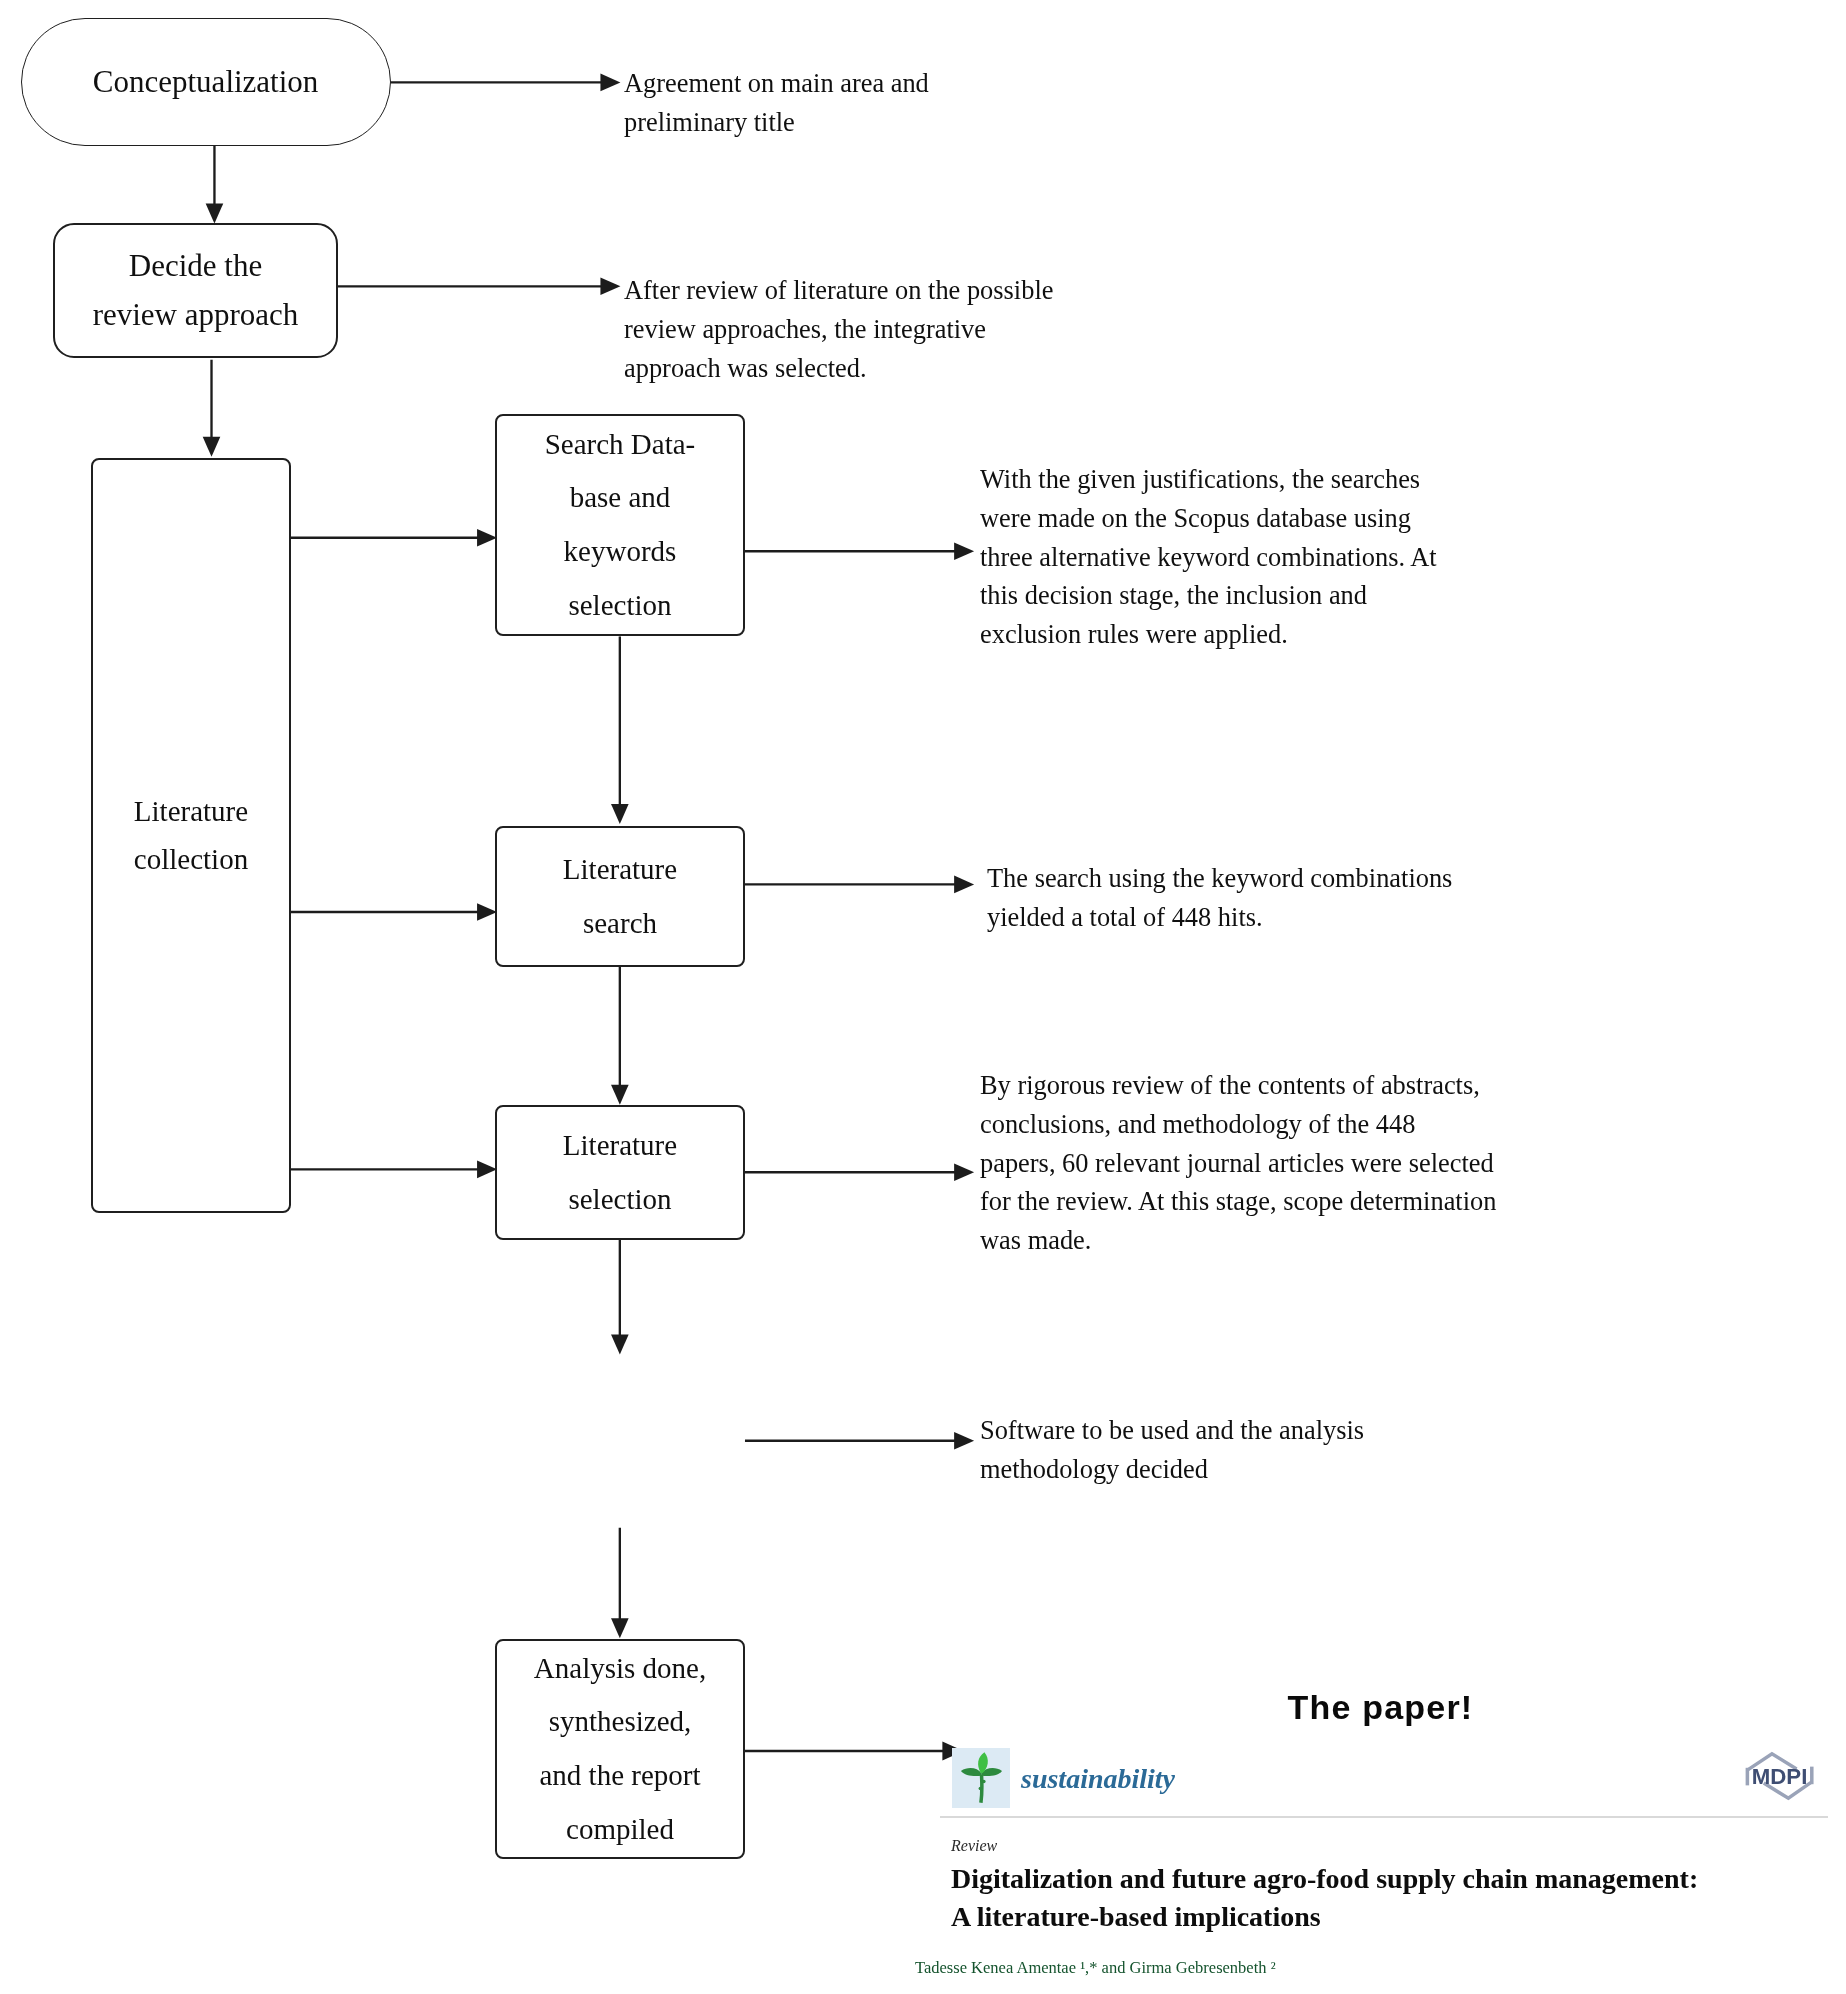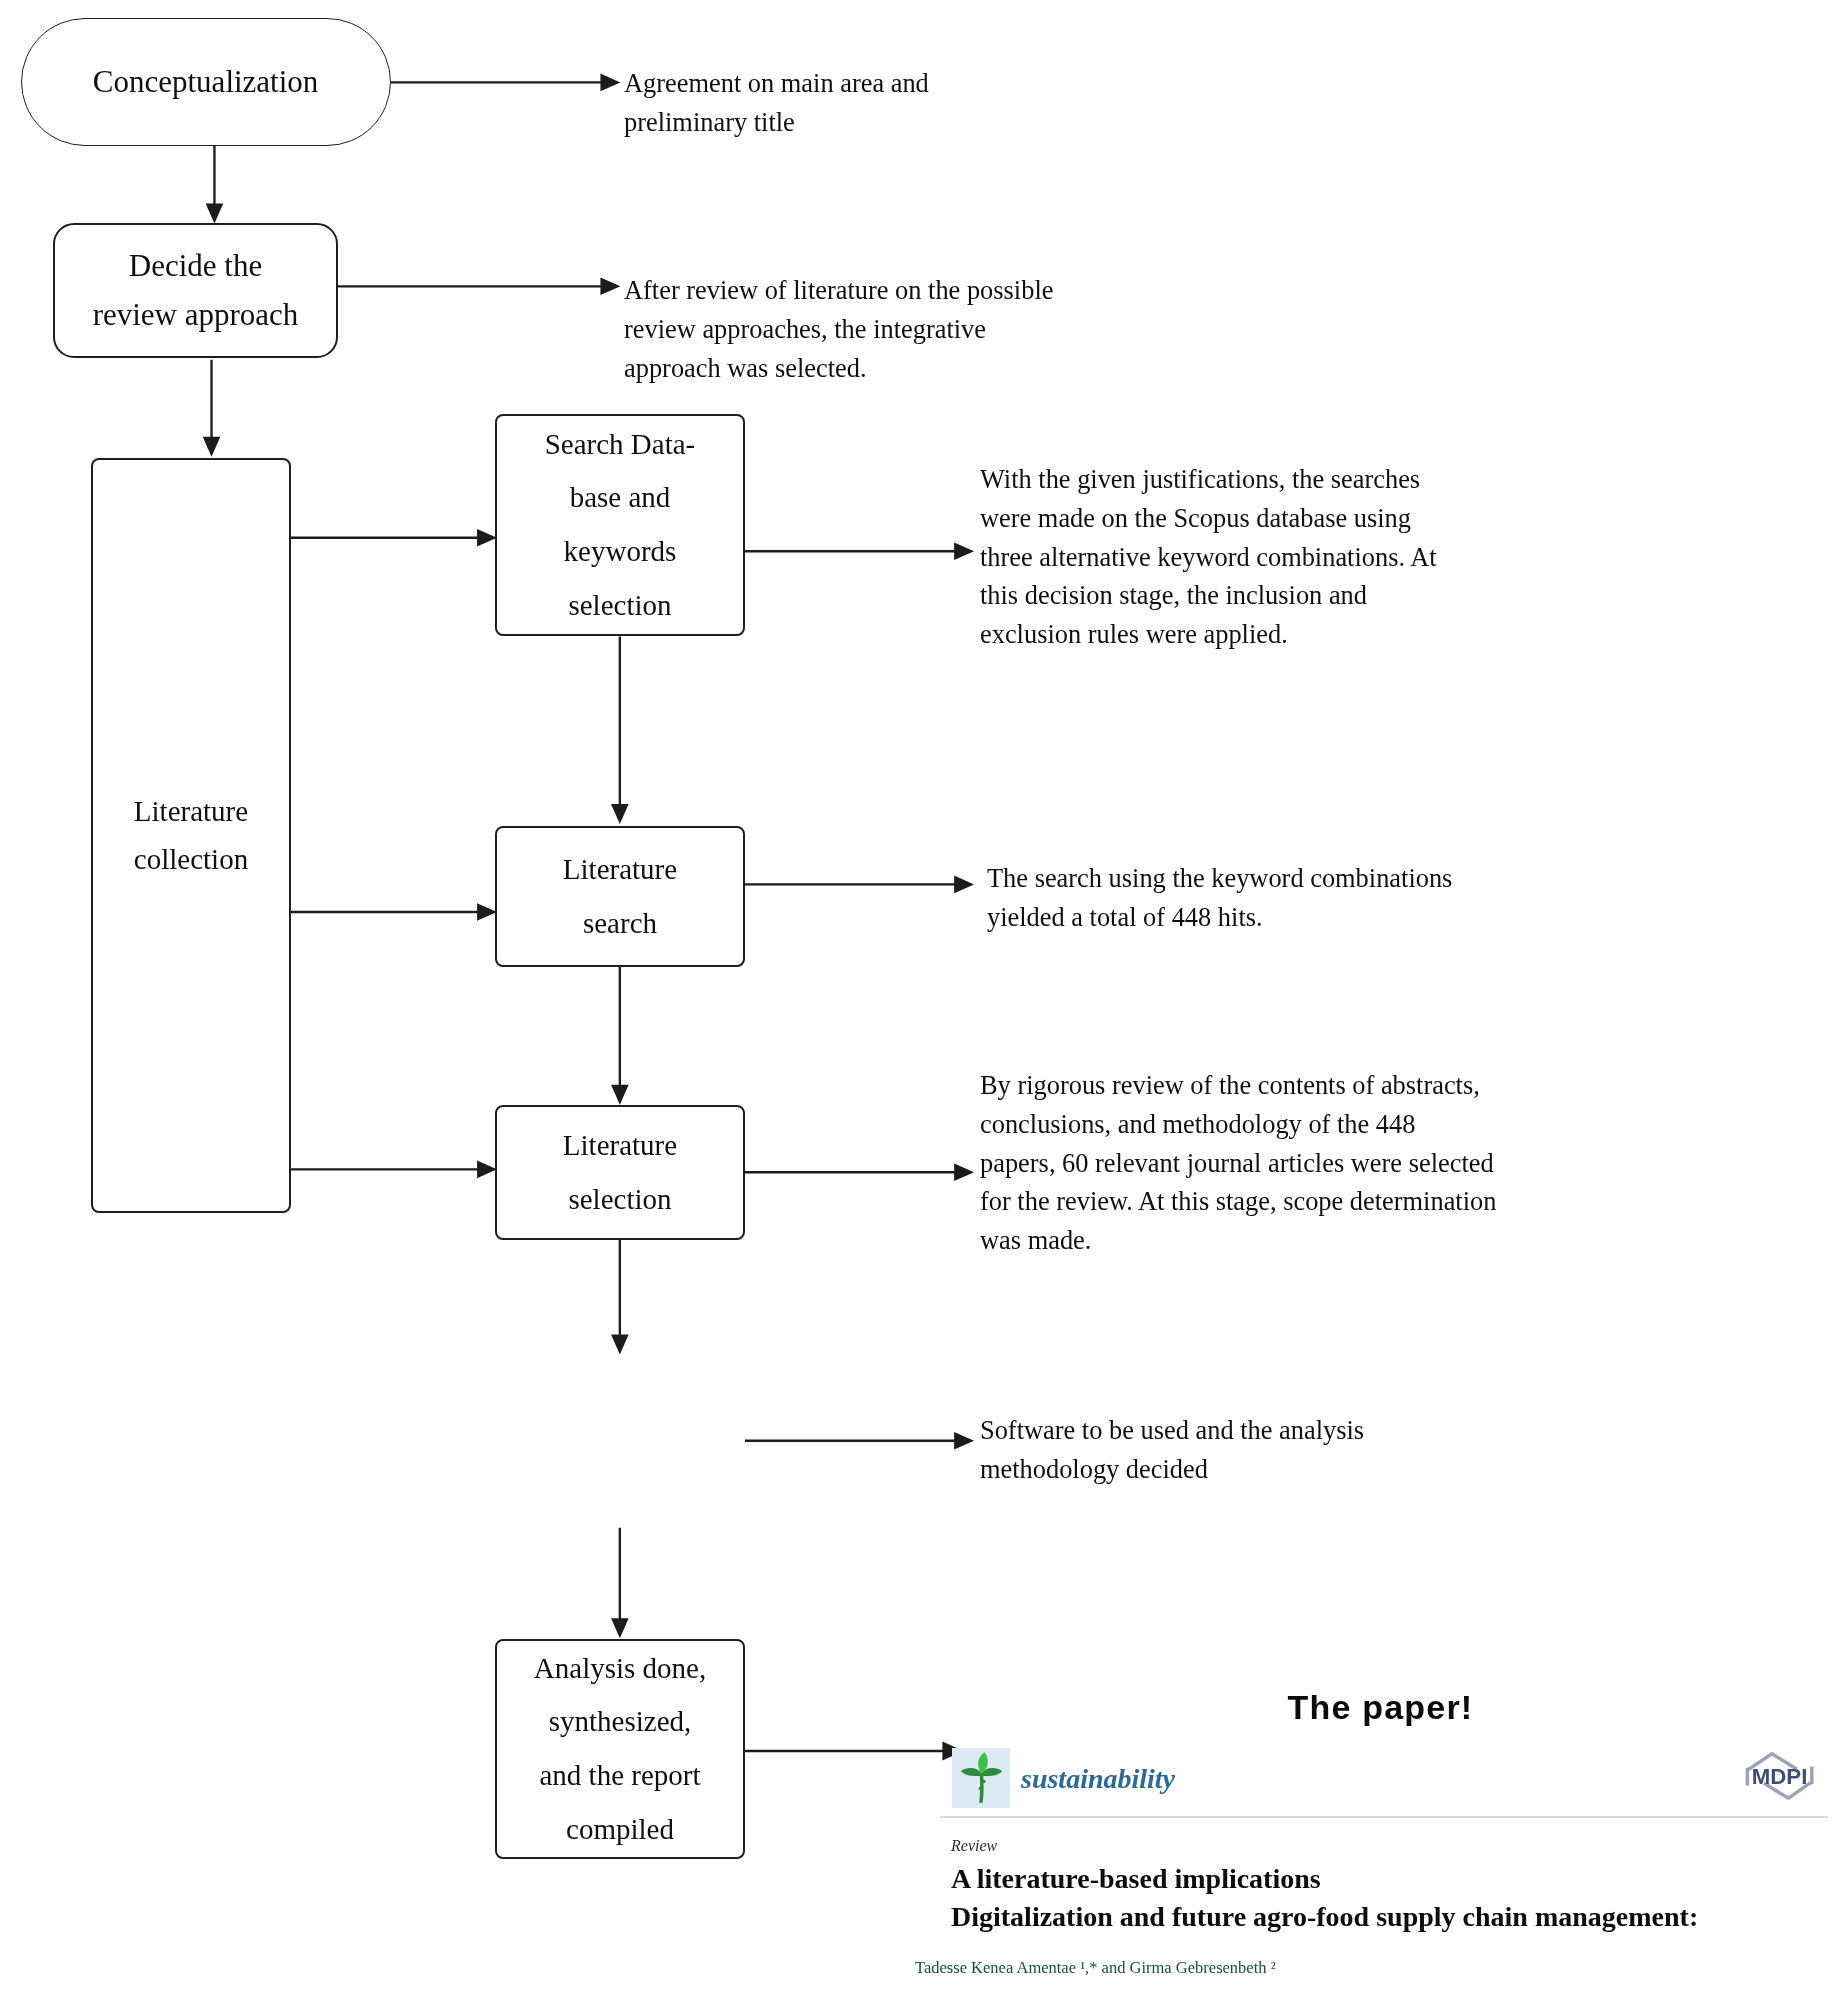--- a/index.html
+++ b/index.html
@@ -211,20 +211,20 @@
       <line x1="126" y1="30" x2="126" y2="60" stroke="#9aa3b8" stroke-width="6"></line>
       <text x="71" y="60" text-anchor="middle" font-family="Liberation Sans, sans-serif" font-size="38" font-weight="bold" fill="#3f4e73">MDPI</text>
     </svg>
   </div>
 
   <div class="divider"></div>
 
   <div class="review-label">Review</div>
 
   <div class="paper-title">
+    <span style="display:block;">Digitalization and future agro-food supply chain management:</span>
     <span style="display:block;">A literature-based implications</span>
-    <span style="display:block;">Digitalization and future agro-food supply chain management:</span>
   </div>
 
   <div class="paper-authors">Tadesse Kenea Amentae ¹,* and Girma Gebresenbeth ²</div>
 
 </div>
 
 
 </body></html>

